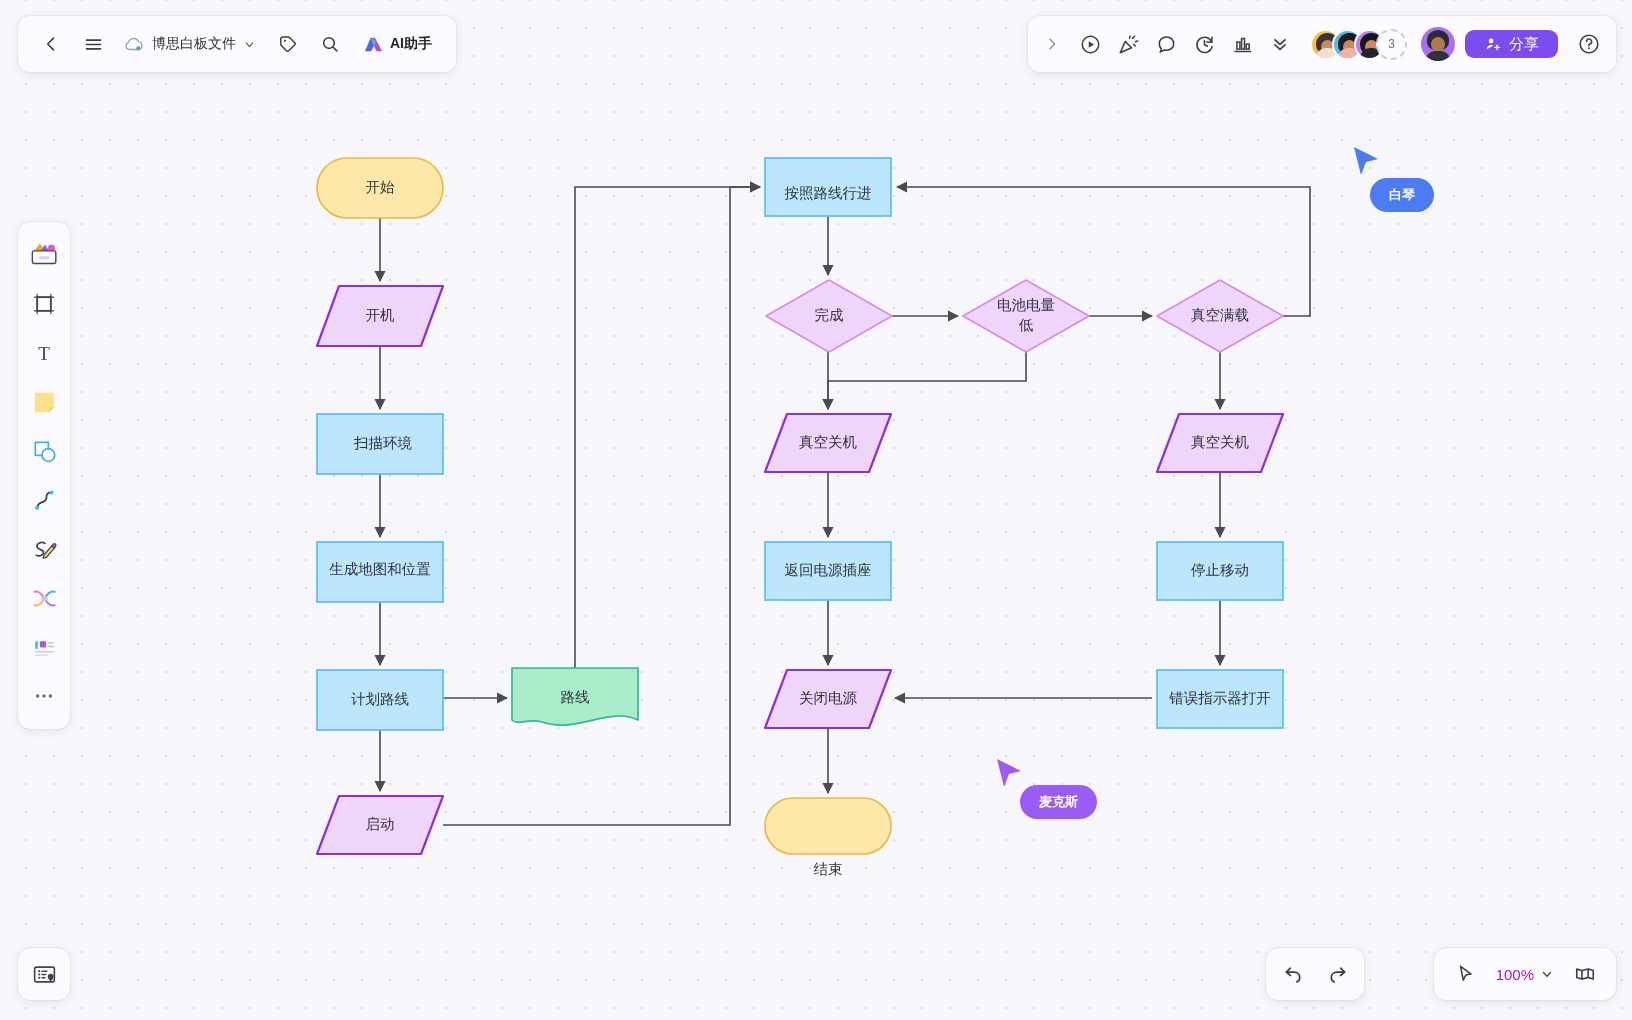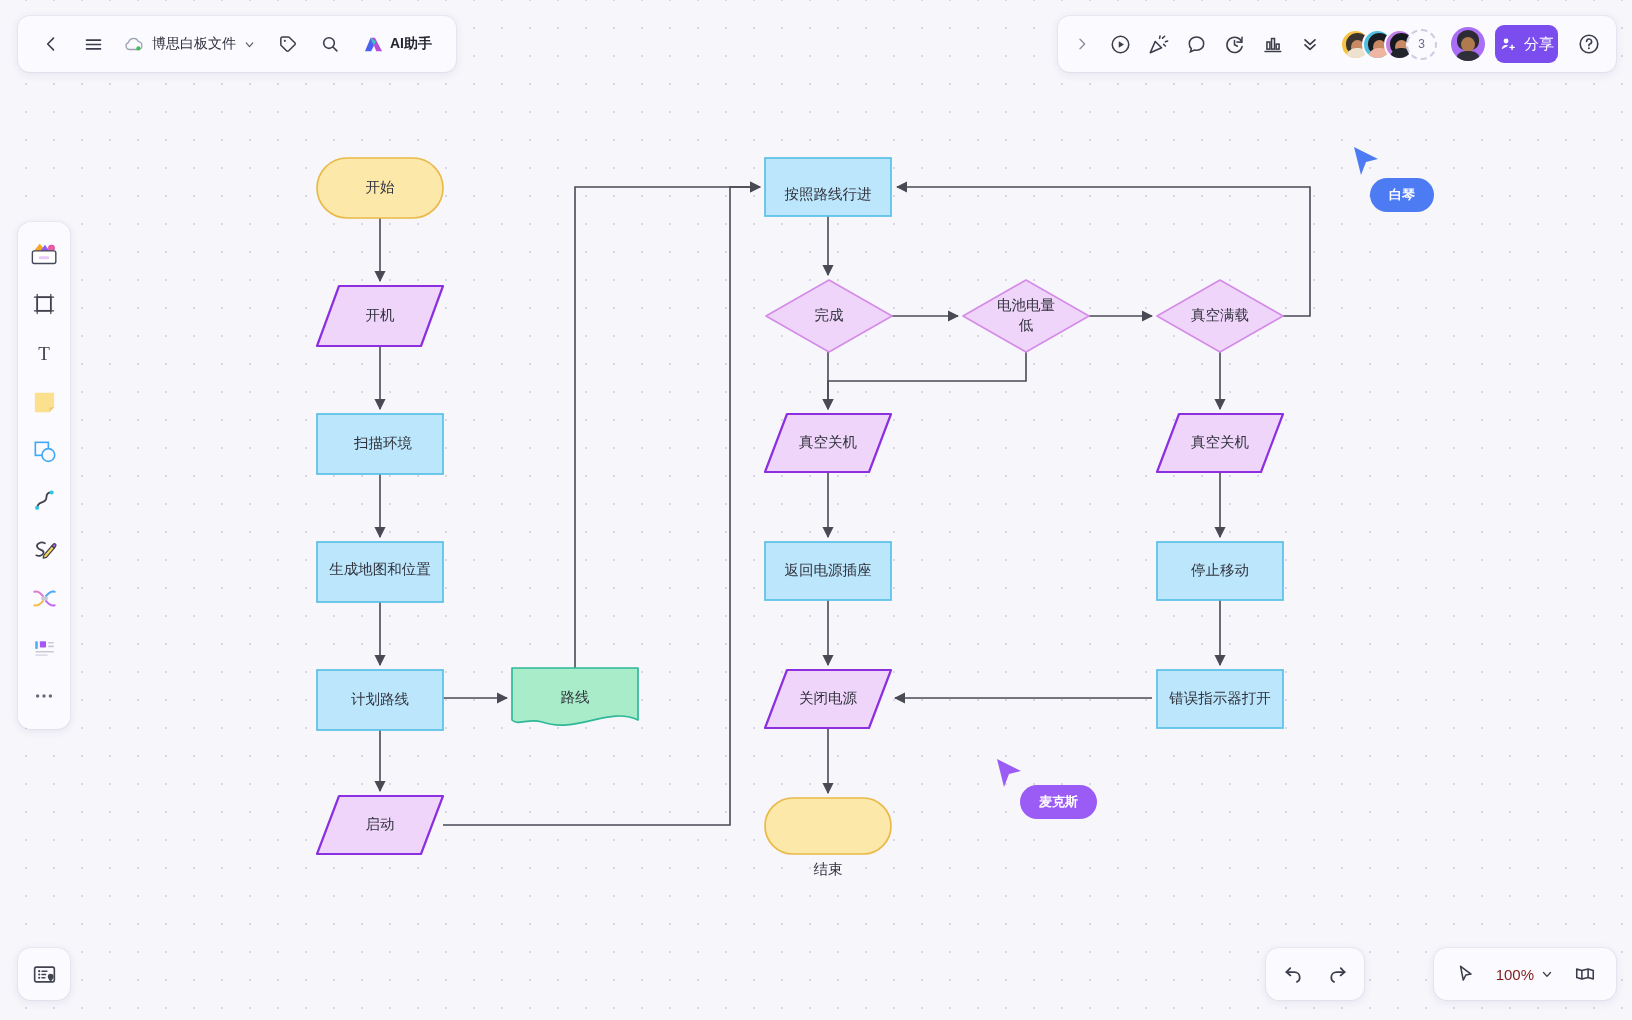--- a/index.html
+++ b/index.html
@@ -104,21 +104,21 @@
     background: #a96ef5; margin: 0 8px 0 6px;
     position: relative; overflow: hidden; cursor: pointer; flex: none;
   }
   .me-avatar .hair { position:absolute; left:6px; top:3px; width:22px; height:20px; border-radius:50% 50% 40% 40%; background:#2c2b33; }
   .me-avatar .face { position:absolute; left:10px; top:10px; width:14px; height:15px; border-radius:50%; background:#b07a4f; }
   .me-avatar .body { position:absolute; left:4px; bottom:-5px; width:26px; height:15px; border-radius:11px 11px 0 0; background:#30303a; }
 
   .share-btn {
     display: flex; align-items: center; gap: 7px;
     background: #7b4dee; color: #fff;
-    height: 38px; padding: 0 4px; border-radius: 9px;
+    height: 28px; padding: 0 19px; border-radius: 9px;
     font-size: 15px; cursor: pointer; border: none;
     font-family: inherit;
   }
   .help-btn {
     width: 34px; height: 34px; margin-left: 12px;
     display: flex; align-items: center; justify-content: center;
     cursor: pointer; color: #3b3d4a;
   }
 
   
@@ -158,21 +158,21 @@
   #undo-redo-group { right: 268px; padding: 0 6px; gap: 2px; }
   #zoom-group { right: 16px; padding: 0 10px; gap: 4px; }
   .br-btn {
     width: 42px; height: 42px;
     display: flex; align-items: center; justify-content: center;
     border-radius: 9px; cursor: pointer; color: #3b3d4a;
   }
   .zoom-level {
     display: flex; align-items: center; gap: 6px;
     padding: 0 6px; height: 42px;
-    font-size: 15px; color: #7f1d1d; cursor: pointer; border-radius: 9px;
+    font-size: 15px; color: #a21caf; cursor: pointer; border-radius: 9px;
   }
 
   
   .cursor-group { position: absolute; pointer-events: none; }
   .cursor-name {
     position: absolute;
     color: #fff; font-size: 13px; font-weight: 700;
     padding: 8px 19px; border-radius: 21px;
     white-space: nowrap;
   }
@@ -238,21 +238,21 @@
   </svg>
 
   <div id="labels">
       <div class="node-label" style="left: 317px; top: 158px; width: 126px; height: 60px;">开始</div>
       <div class="node-label" style="left: 317px; top: 286px; width: 126px; height: 60px;">开机</div>
       <div class="node-label" style="left: 317px; top: 414px; width: 132px; height: 60px;">扫描环境</div>
       <div class="node-label" style="left: 317px; top: 542px; width: 126px; height: 56px;">生成地图和位置</div>
       <div class="node-label" style="left: 317px; top: 670px; width: 126px; height: 60px;">计划路线</div>
       <div class="node-label" style="left: 512px; top: 668px; width: 126px; height: 60px;">路线</div>
       <div class="node-label" style="left: 317px; top: 796px; width: 126px; height: 58px;">启动</div>
-      <div class="node-label" style="left: 765px; top: 158px; width: 126px; height: 73px;">按照路线行进</div>
+      <div class="node-label" style="left: 765px; top: 158px; width: 126px; height: 73px; font-family: Liberation Mono, monospace;">按照路线行进</div>
       <div class="node-label" style="left: 766px; top: 280px; width: 126px; height: 72px;">完成</div>
       <div class="node-label" style="left: 963px; top: 280px; width: 126px; height: 72px;">电池电量
 低</div>
       <div class="node-label" style="left: 1157px; top: 280px; width: 126px; height: 72px;">真空满载</div>
       <div class="node-label" style="left: 765px; top: 414px; width: 126px; height: 58px;">真空关机</div>
       <div class="node-label" style="left: 1157px; top: 414px; width: 126px; height: 58px;">真空关机</div>
       <div class="node-label" style="left: 765px; top: 542px; width: 126px; height: 58px;">返回电源插座</div>
       <div class="node-label" style="left: 1157px; top: 542px; width: 126px; height: 58px;">停止移动</div>
       <div class="node-label" style="left: 765px; top: 670px; width: 126px; height: 58px;">关闭电源</div>
       <div class="node-label" style="left: 1157px; top: 670px; width: 126px; height: 58px;">错误指示器打开</div>

